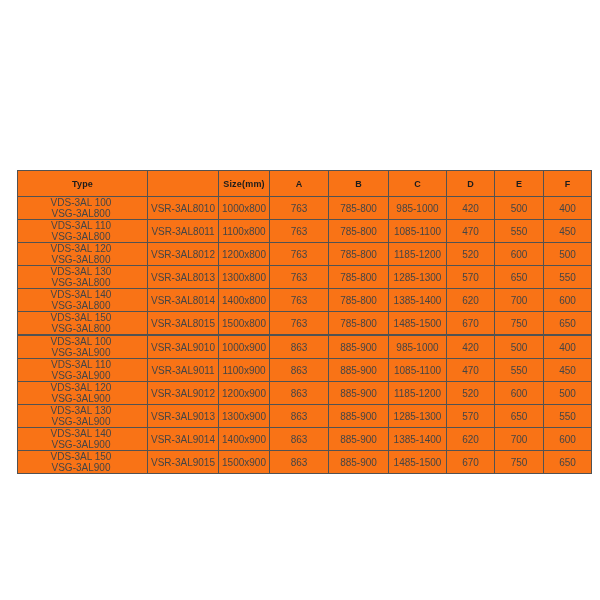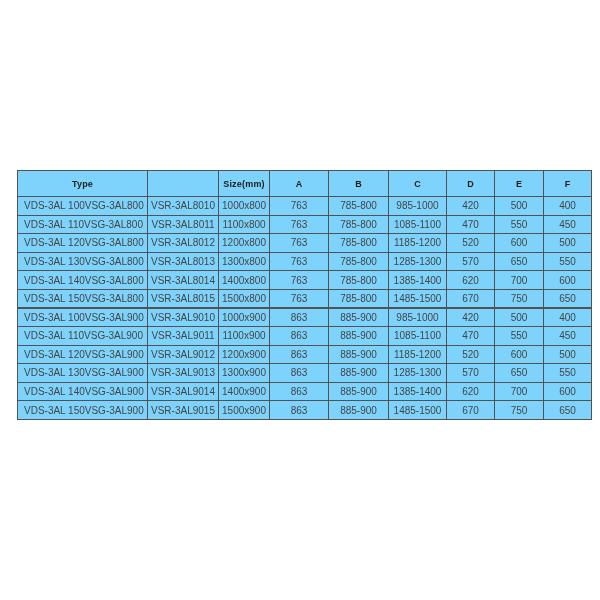--- a/index.html
+++ b/index.html
@@ -14,21 +14,21 @@
     width: 600px; height: 600px;
     background: #ffffff;
     overflow: hidden;
   }
   table.spec {
     position: absolute;
     left: 17px; top: 170px;
     width: 574px; height: 250px;
     border-collapse: collapse;
     table-layout: fixed;
-    background: #7dd3fc;
+    background: #f97316;
   }
   table.spec th, table.spec td {
     border: 1px solid #525252;
     padding: 0;
     margin: 0;
     text-align: center;
     vertical-align: middle;
     white-space: nowrap;
     overflow: hidden;
   }
@@ -48,20 +48,21 @@
   td.cell-type {
     font-size: 9px;
     font-weight: bold;
     color: #1c1c1c;
   }
   .type-wrap {
     display: flex;
     justify-content: space-between;
     align-items: center;
     padding: 0 9px 0 6px;
+    flex-direction: column;
   }
   td.cell-model, td.cell-size {
     font-size: 9.5px;
     color: #4d4d4d;
   }
   tr.group-start td { border-top-width: 2px; }
 </style>
 </head>
 <body>
 

